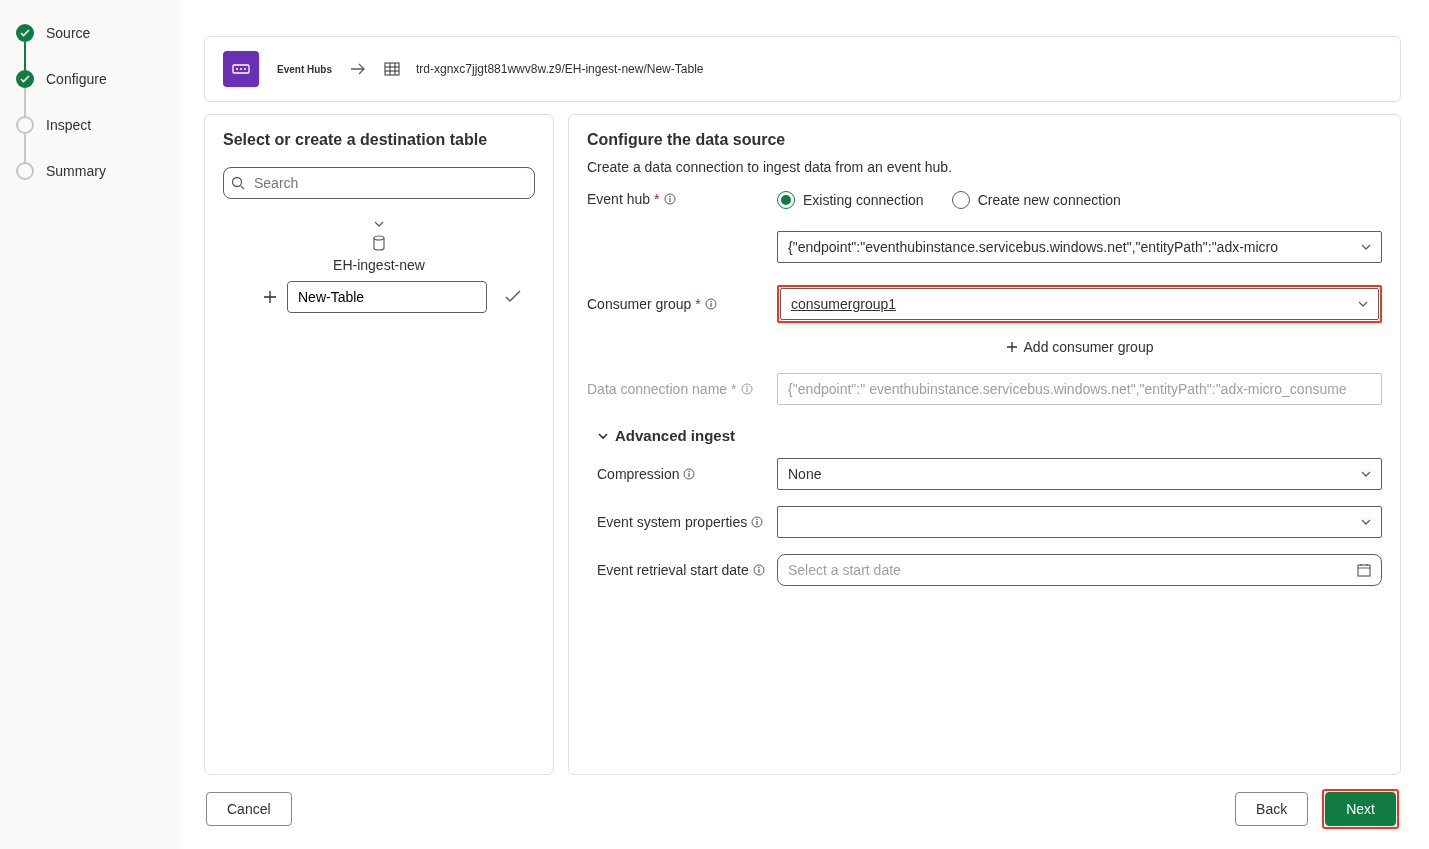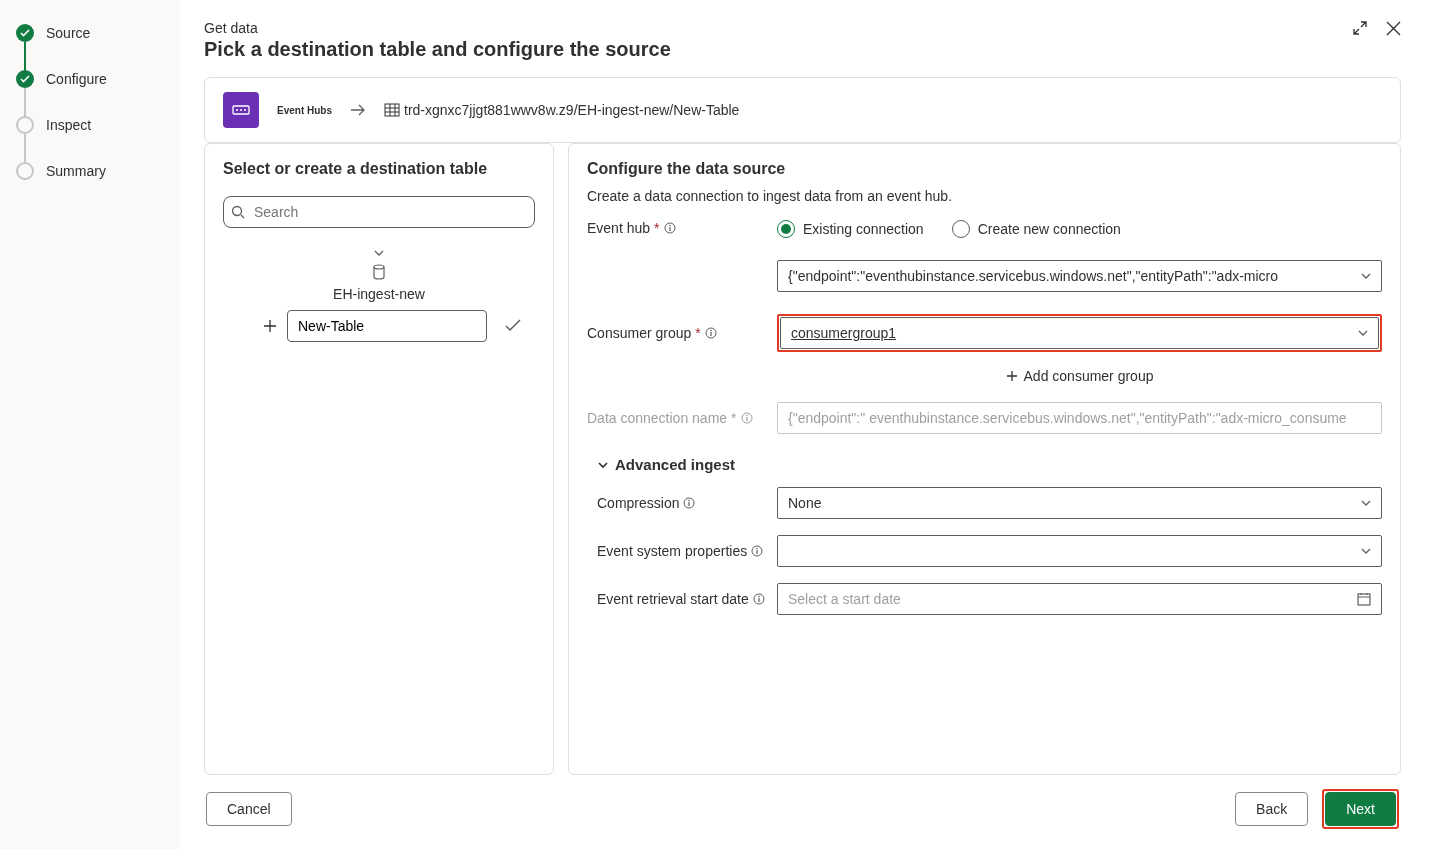--- a/index.html
+++ b/index.html
@@ -24,25 +24,25 @@
   .header-row { display: flex; justify-content: space-between; align-items: flex-start; }
   .header-text .subtitle { font-size: 14px; color: #323130; margin-bottom: 2px; }
   .header-text .title { font-size: 20px; font-weight: 600; color: #323130; }
   .header-actions { display: flex; gap: 18px; align-items: center; color: #323130; }
 
   
   .crumb-bar { margin-top: 16px; border: 1px solid #e1dfdd; border-radius: 6px; padding: 14px 18px; display: flex; align-items: center; gap: 18px; }
   .source-icon { width: 36px; height: 36px; background: #6b2fb5; border-radius: 4px; display: flex; align-items: center; justify-content: center; color: #fff; }
   .crumb-source-label { font-weight: 600; font-size: 10px; }
   .crumb-arrow { color: #605e5c; }
-  .crumb-dest { display: flex; align-items: center; gap: 4px; font-size: 14px; color: #323130; }
+  .crumb-dest { display: flex; align-items: center; gap: 16px; font-size: 12px; color: #323130; }
   .table-icon-sm { color: #323130; }
 
   
-  .body-cols { display: flex; gap: 14px; margin-top: 0; flex: 1; min-height: 0; }
+  .body-cols { display: flex; gap: 14px; margin-top: 12px; flex: 1; min-height: 0; }
   .panel { border: 1px solid #e1dfdd; border-radius: 6px; padding: 16px 18px; }
   .left-panel { width: 350px; }
   .right-panel { flex: 1; }
 
   .panel h3 { font-size: 16px; font-weight: 600; margin-bottom: 10px; }
   .panel .sub { font-size: 14px; color: #323130; margin-bottom: 16px; }
 
   .search-box { position: relative; margin-bottom: 14px; }
   .search-box input { width: 100%; height: 32px; border: 1px solid #605e5c; border-radius: 8px; padding: 0 10px 0 30px; font-size: 14px; background: #fff; }
   .search-box .icon { position: absolute; left: 8px; top: 50%; transform: translateY(-50%); color: #605e5c; }
@@ -76,21 +76,21 @@
   .text-box .rest { color: #323130; white-space: nowrap; overflow: hidden; text-overflow: clip; }
   .text-box.muted .prefix, .text-box.muted .rest { color: #a19f9d; }
   .highlight-wrap { border: 2px solid #e03b24; padding: 1px; border-radius: 2px; }
 
   .add-cg-row { display: flex; justify-content: center; margin: -6px 0 18px 0; }
   .add-cg { display: flex; align-items: center; gap: 6px; font-size: 14px; color: #323130; cursor: pointer; }
 
   .adv-toggle { display: flex; align-items: center; gap: 6px; font-weight: 600; font-size: 15px; margin: 6px 0 14px 10px; cursor: pointer; }
   .adv-toggle .chev { font-size: 14px; }
 
-  .date-box { width: 100%; height: 32px; border: 1px solid #605e5c; border-radius: 2px; padding: 0 30px 0 10px; font-size: 14px; background: #fff; display: flex; align-items: center; position: relative; color: #a19f9d; }
+  .date-box { width: 100%; height: 32px; border: 1px solid #605e5c; border-radius: 8px; padding: 0 30px 0 10px; font-size: 14px; background: #fff; display: flex; align-items: center; position: relative; color: #a19f9d; }
   .date-box .cal { position: absolute; right: 10px; top: 50%; transform: translateY(-50%); color: #605e5c; }
 
   
   .footer { display: flex; justify-content: space-between; align-items: center; padding: 14px 2px 4px 2px; }
   .btn { height: 34px; padding: 0 20px; border-radius: 4px; font-size: 14px; cursor: pointer; display: inline-flex; align-items: center; justify-content: center; }
   .btn-secondary { background: #fff; border: 1px solid #8a8886; color: #323130; }
   .btn-primary { background: #107c41; border: 1px solid #107c41; color: #fff; }
   .footer-right { display: flex; gap: 14px; align-items: center; }
   .btn-wrap-highlight { border: 2px solid #e03b24; padding: 1px; border-radius: 3px; }
 
@@ -127,38 +127,20 @@
         <span class="step-connector grey"></span>
       </li>
       <li class="step-item">
         <span class="step-circle pending"></span>
         <span class="step-label">Summary</span>
       </li>
     </ul>
   </nav>
 
   <main class="main">
-    <div class="header-row">
-      <div class="header-text">
-        <div class="subtitle">Get data</div>
-        <div class="title">Pick a destination table and configure the source</div>
-      </div>
-      <div class="header-actions">
-        <span>
-          <svg width="16" height="16" viewBox="0 0 16 16">
-              <path d="M2 9v5h5M14 7V2H9M2 14L7 9M14 2L9 7" stroke="#323130" stroke-width="1.3" fill="none"></path>
-            </svg>
-        </span>
-        <span>
-          <svg width="15" height="15" viewBox="0 0 15 15">
-              <path d="M1 1l13 13M14 1L1 14" stroke="#323130" stroke-width="1.3"></path>
-            </svg>
-        </span>
-      </div>
-    </div>
 
     <div class="crumb-bar">
       <div class="source-icon">
         <svg width="20" height="20" viewBox="0 0 20 20">
             <rect x="2" y="6" width="16" height="8" rx="1" fill="none" stroke="#fff" stroke-width="1.3"></rect>
             <circle cx="6" cy="10" r="1" fill="#fff"></circle>
             <circle cx="10" cy="10" r="1" fill="#fff"></circle>
             <circle cx="14" cy="10" r="1" fill="#fff"></circle>
           </svg>
       </div>

